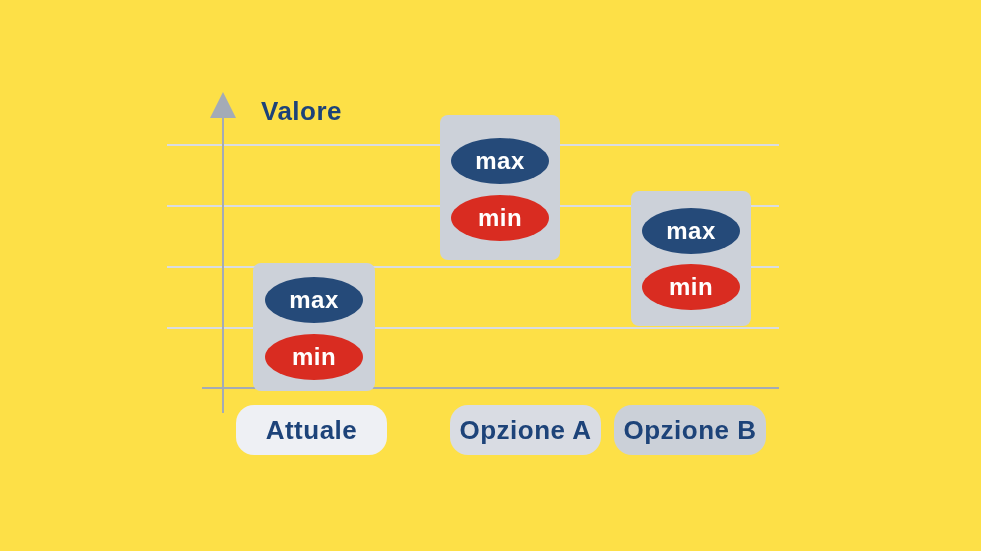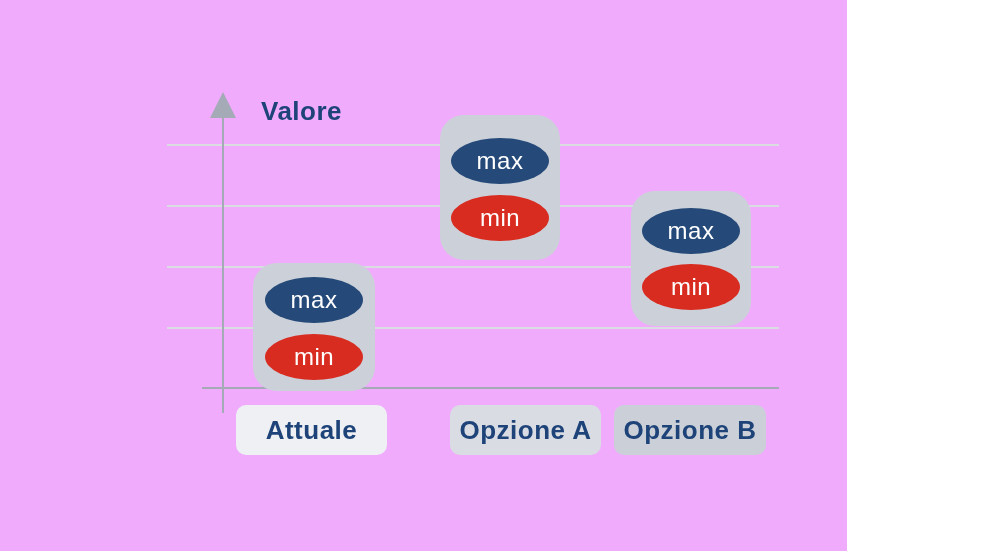--- a/index.html
+++ b/index.html
@@ -3,23 +3,23 @@
 <meta charset="utf-8">
 <style>
   html, body {
     margin: 0;
     padding: 0;
     background: #ffffff;
     font-family: "Liberation Sans", sans-serif;
   }
   .canvas {
     position: relative;
-    width: 847px;
+    width: 981px;
     height: 551px;
-    background: #f0abfc;
+    background: #fde047;
     overflow: hidden;
   }
 
   
   .gridline {
     position: absolute;
     left: 167px;
     width: 612px;
     height: 2px;
     background: #d9dce1;
@@ -64,21 +64,22 @@
     color: #1d4379;
     font-size: 26px;
     font-weight: 600;
     letter-spacing: 0.5px;
   }
 
   
   .group {
     position: absolute;
     background: #ccd1d9;
-    border-radius: 24px;
+    border-radius: 8px;
+    font-weight: bold;
   }
   .group-attuale  { left: 253px; top: 263px; width: 122px; height: 128px; }
   .group-opza     { left: 440px; top: 115px; width: 120px; height: 145px; }
   .group-opzb     { left: 631px; top: 191px; width: 120px; height: 135px; }
 
   .pill {
     position: absolute;
     left: 50%;
     transform: translateX(-50%);
     width: 98px;
@@ -99,21 +100,21 @@
   .group-opza    .pill-max { top: 23px; }
   .group-opza    .pill-min { top: 80px; }
   .group-opzb    .pill-max { top: 17px; }
   .group-opzb    .pill-min { top: 73px; }
 
   
   .cat-label {
     position: absolute;
     top: 405px;
     height: 50px;
-    border-radius: 10px;
+    border-radius: 18px;
     display: flex;
     align-items: center;
     justify-content: center;
     color: #1d4379;
     font-size: 26px;
     font-weight: 600;
     letter-spacing: 0.5px;
   }
   .cat-attuale { left: 236px; width: 151px; background: #eef0f4; }
   .cat-opza    { left: 424px; width: 151px; background: #d9dce3; margin-left: 26px; }

